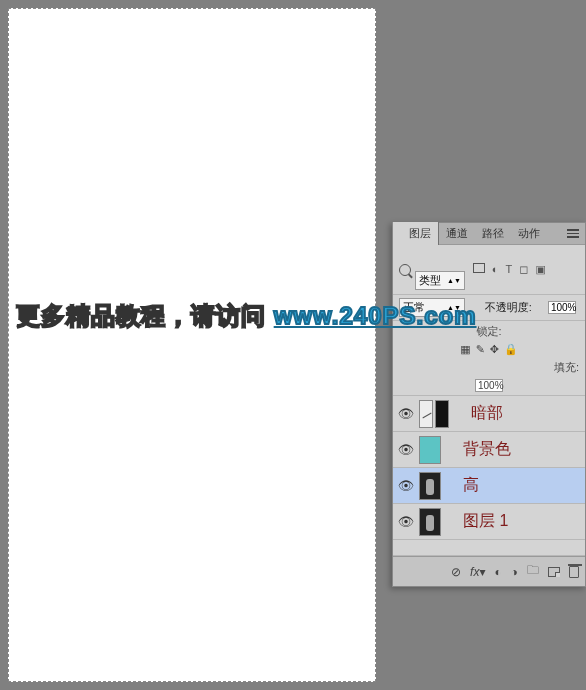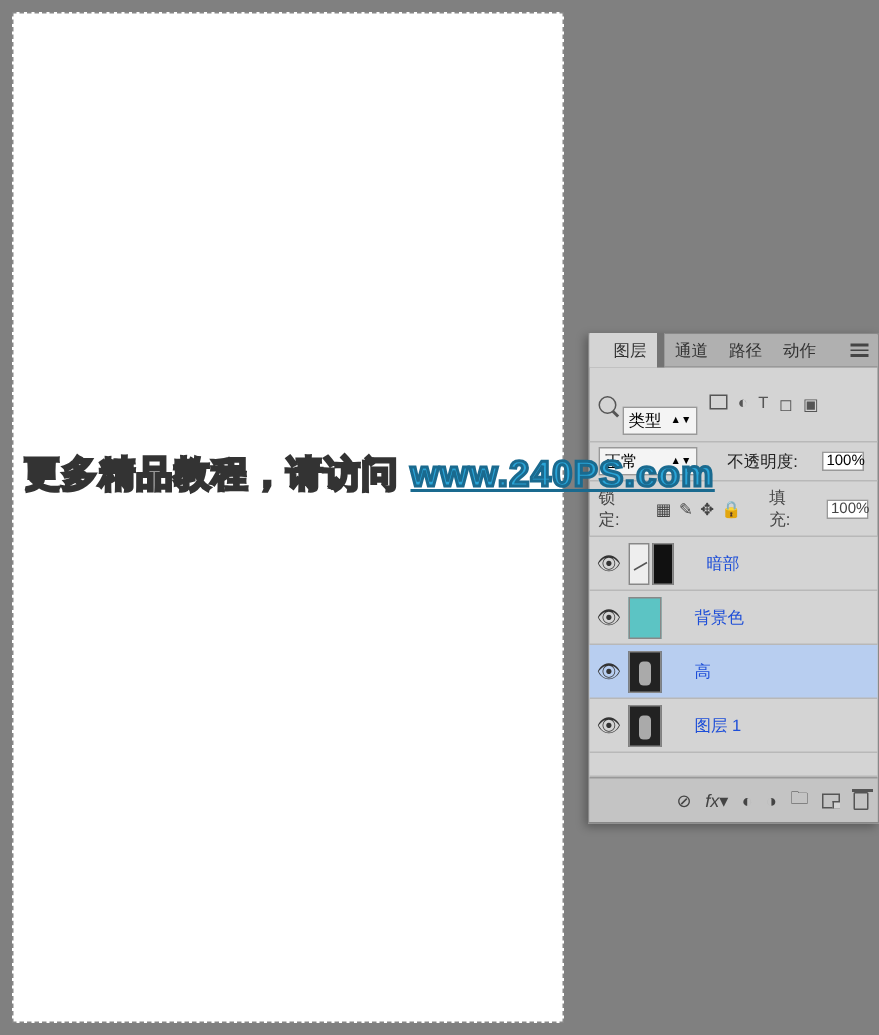--- a/index.html
+++ b/index.html
@@ -56,21 +56,21 @@
   border-bottom: 1px solid #999;
   font-size: 11px;
   color: #333;
 }
 .panel-tab {
   padding: 4px 7px;
   cursor: pointer;
 }
 .panel-tab.active {
   background: #d4d4d4;
-  border-right: 5px solid #737373;
+  border-right: 1px solid #737373;
   padding-left: 16px;
 }
 .panel-menu {
   margin-left: auto;
   padding: 0 6px;
   cursor: pointer;
   display: flex;
   flex-direction: column;
   gap: 2px;
 }
@@ -163,24 +163,25 @@
   background: #fff;
   padding: 0 2px;
   font-size: 10px;
   width: 28px;
   text-align: center;
 }
 .lock-row {
   display: flex;
   align-items: center;
   padding: 3px 6px;
-  gap: 18px;
+  gap: 4px;
   border-bottom: 1px solid #b8b8b8;
   font-size: 11px;
   color: #444;
+  flex-direction: column;
 }
 .lock-icons {
   display: flex;
   gap: 5px;
   font-size: 11px;
 }
 .lock-icons span { cursor: pointer; }
 .layers-list {
   background: #d4d4d4;
 }
@@ -232,22 +233,22 @@
 }
 .mini-thumb.curves::after {
   content: "";
   position: absolute;
   left: 2px; top: 14px;
   width: 10px; height: 1px;
   background: #555;
   transform: rotate(-30deg);
 }
 .layer-name {
-  font-size: 11px;
-  color: #1d4ed8;
+  font-size: 16px;
+  color: #7f1d1d;
   margin-left: 4px;
   padding-left: 14px;
 }
 .layers-footer {
   display: flex;
   justify-content: flex-end;
   align-items: center;
   gap: 9px;
   padding: 4px 6px;
   background: #c4c4c4;

